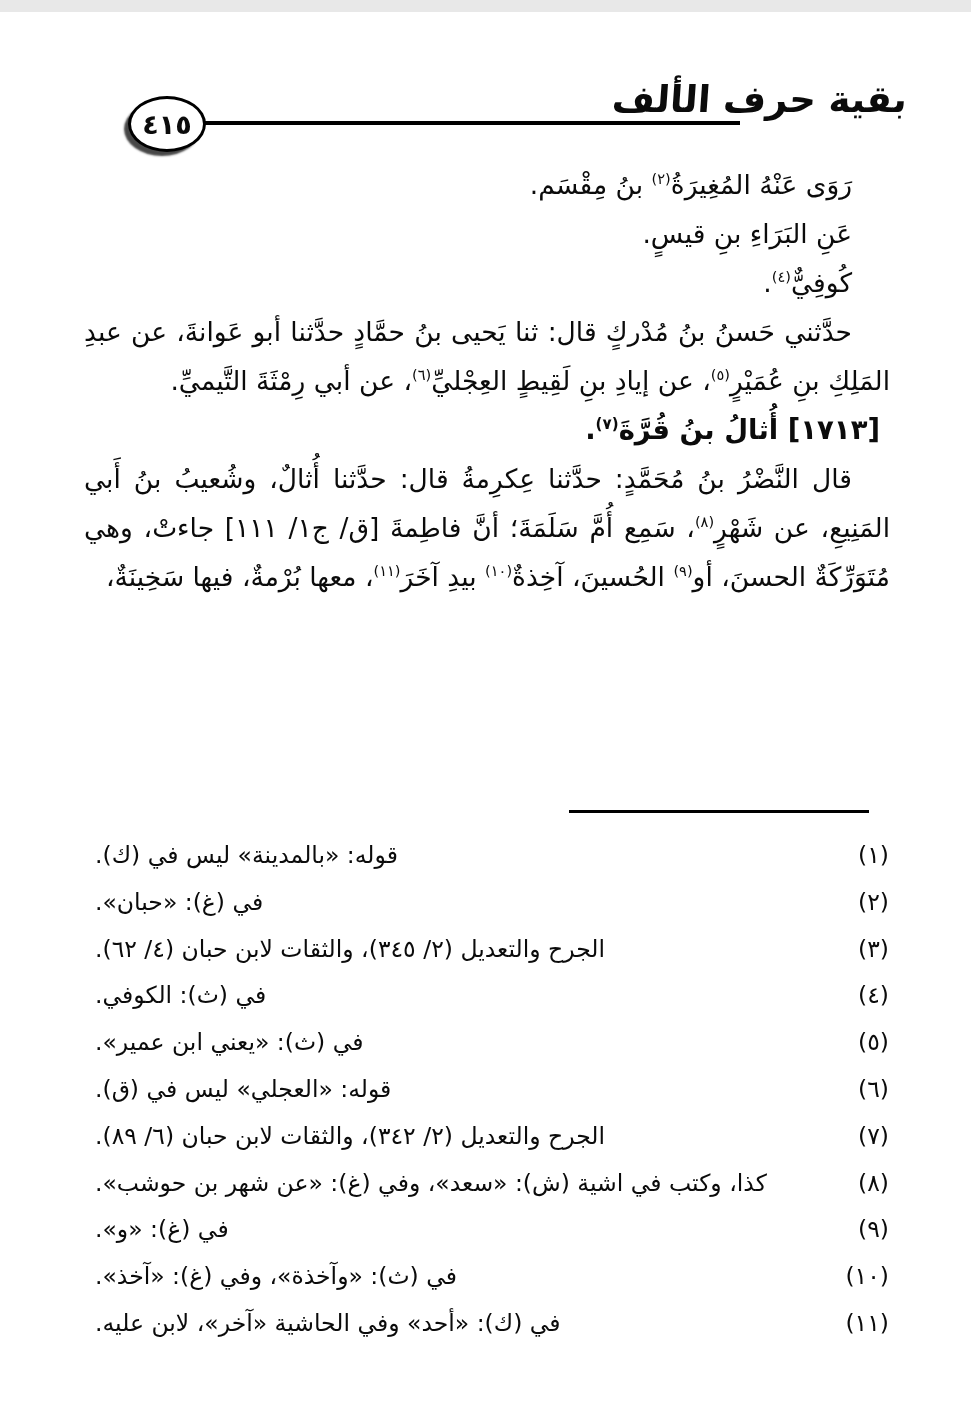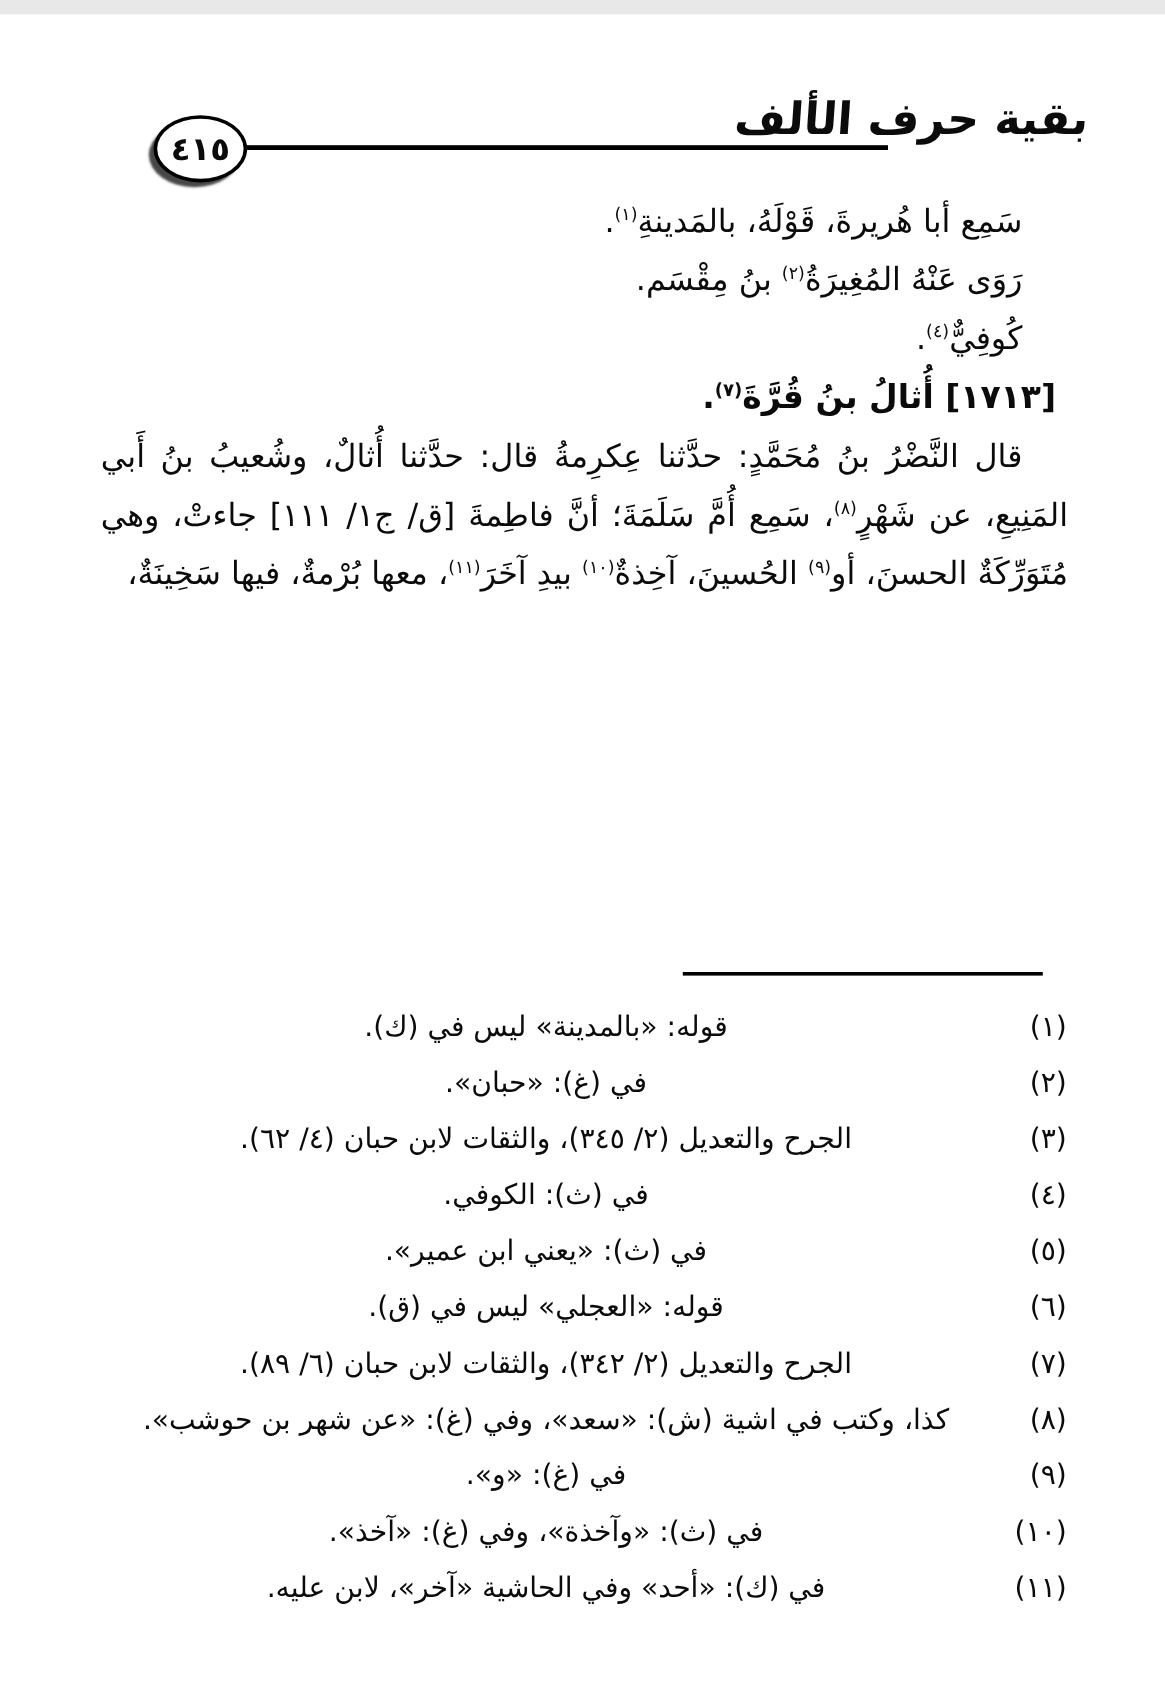--- a/index.html
+++ b/index.html
@@ -62,39 +62,40 @@
   .footnote-sep {
     position:absolute; top:798px; right:102px;
     width:300px; height:3px; background:#000;
   }
   .footnotes {
     position:absolute; top:820px; right:82px; left:95px;
     font-size:23.5px; line-height:46.8px;
   }
   .fn-row { display:flex; align-items:baseline; }
   .fn-num { min-width:74px; flex:0 0 auto; }
-  .fn-text { flex:1 1 auto; text-align:center; }
+  .fn-text { flex:1 1 auto; text-align:left; }
 </style>
 </head>
 <body>
 
 <div class="page">
 
   <header class="page-header">
     <div class="page-num-oval">
       <span>٤١٥</span>
     </div>
     <div class="header-rule"></div>
     <div class="section-title">بقية حرف الألف</div>
   </header>
 
   <main class="body-text" id="bodyText">
-      <div class="para indent"><span>سَمِع أبا هُريرةَ، قَوْلَهُ، بالمَدينةِ</span><sup class="fnref">(١)</sup><span>.</span></div>
       <div class="para indent"><span>رَوَى عَنْهُ المُغِيرَةُ</span><sup class="fnref">(٢)</sup><span> بنُ مِقْسَم.</span></div>
+      <div class="para indent"><span>عَنِ البَرَاءِ بنِ قيسٍ.</span></div>
       <div class="para indent"><span>كُوفِيٌّ</span><sup class="fnref">(٤)</sup><span>.</span></div>
+      <div class="para justify indent"><span>حدَّثني حَسنُ بنُ مُدْركٍ قال: ثنا يَحيى بنُ حمَّادٍ حدَّثنا أبو عَوانةَ، عن عبدِ المَلِكِ بنِ عُمَيْرٍ</span><sup class="fnref">(٥)</sup><span>، عن إيادِ بنِ لَقِيطٍ العِجْليِّ</span><sup class="fnref">(٦)</sup><span>، عن أبي رِمْثَةَ التَّيميِّ.</span></div>
       <div class="para heading"><span>[١٧١٣] أُثالُ بنُ قُرَّةَ</span><sup class="fnref">(٧)</sup><span>.</span></div>
       <div class="para justify indent"><span>قال النَّضْرُ بنُ مُحَمَّدٍ: حدَّثنا عِكرِمةُ قال: حدَّثنا أُثالٌ، وشُعيبُ بنُ أَبي المَنِيعِ، عن شَهْرٍ</span><sup class="fnref">(٨)</sup><span>، سَمِع أُمَّ سَلَمَةَ؛ أنَّ فاطِمةَ [ق/ ج١/ ١١١] جاءتْ، وهي مُتَوَرِّكَةٌ الحسنَ، أو</span><sup class="fnref">(٩)</sup><span> الحُسينَ، آخِذةٌ</span><sup class="fnref">(١٠)</sup><span> بيدِ آخَرَ</span><sup class="fnref">(١١)</sup><span>، معها بُرْمةٌ، فيها سَخِينَةٌ،</span></div>
     </main>
 
   <div class="footnote-sep"></div>
 
   <section class="footnotes" id="footnotes">
       <div class="fn-row">
         <span class="fn-num">(١)</span>
         <span class="fn-text">قوله: «بالمدينة» ليس في (ك).</span>

